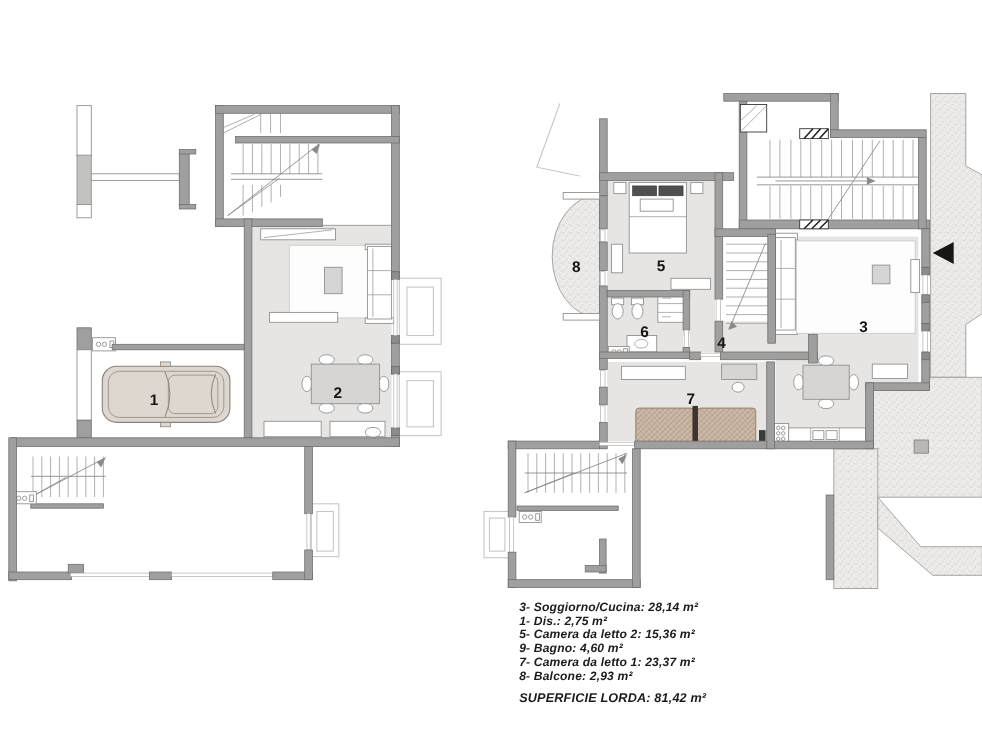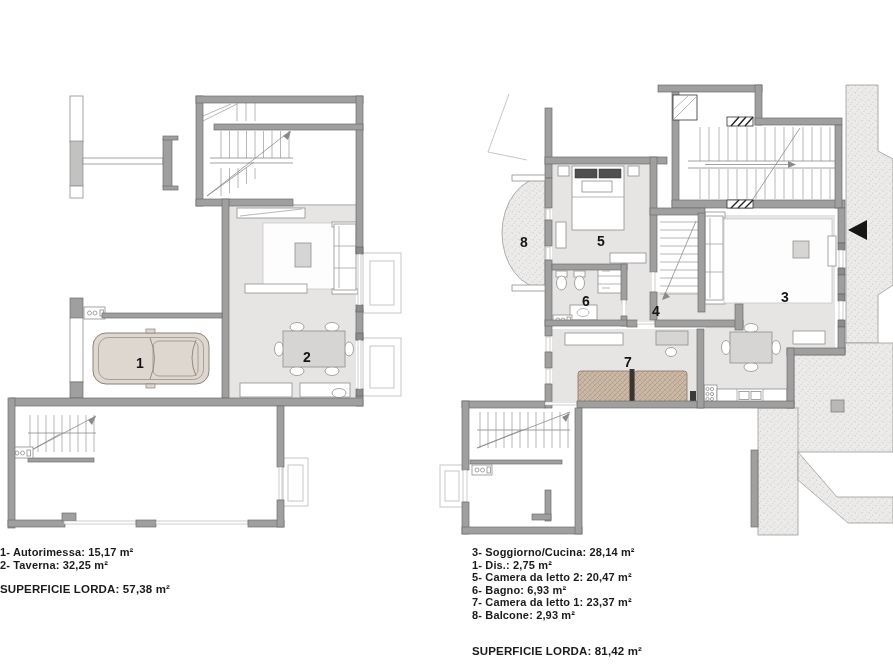--- a/index.html
+++ b/index.html
@@ -26,22 +26,22 @@
   .lbl{font:bold 14px "Liberation Sans",sans-serif;fill:#141414;text-anchor:middle;}
   .pillow{fill:#4f4f4f;stroke:#333;stroke-width:.5;}
   .bed{fill:url(#bh);stroke:#937f69;stroke-width:.9;}
   .darkbit{fill:#3a3a3a;}
   
   .legend{position:absolute;color:#1b1b1b;font-weight:bold;}
   .legend .li{font-size:11px;line-height:12.5px;letter-spacing:.15px;white-space:nowrap;}
   .legend .total{font-size:11.5px;letter-spacing:.15px;white-space:nowrap;}
   #legend-left{left:0px;top:546px;}
   #legend-left .total{margin-top:12px;}
-  #legend-right{left:472px;top:546px;}
-  #legend-right .total{margin-top:24px;}
+  #legend-right{left:472px;top:546px;font-style:italic;}
+  #legend-right .total{margin-top:8px;}
 </style>
 </head>
 <body>
 
 <div id="canvas">
 
 <svg id="plansvg" width="893" height="670" viewBox="0 0 893 670" xmlns="http://www.w3.org/2000/svg">
   <defs>
     <pattern id="stip" width="7" height="7" patternUnits="userSpaceOnUse">
       <rect width="7" height="7" fill="#ecebe9"></rect>
@@ -374,29 +374,24 @@
 
     <text class="lbl" x="785" y="302">3</text>
     <text class="lbl" x="656" y="316">4</text>
     <text class="lbl" x="601" y="246">5</text>
     <text class="lbl" x="586" y="306">6</text>
     <text class="lbl" x="628" y="367">7</text>
     <text class="lbl" x="524" y="247">8</text>
   </g>
 </svg>
 
-<div id="legend-left" class="legend">
-  <div class="li">1- Autorimessa: 15,17 m²</div>
-  <div class="li">2- Taverna: 32,25 m²</div>
-  <div class="total">SUPERFICIE LORDA: 57,38 m²</div>
-</div>
 
 <div id="legend-right" class="legend">
   <div class="li">3- Soggiorno/Cucina: 28,14 m²</div>
   <div class="li">1- Dis.: 2,75 m²</div>
-  <div class="li">5- Camera da letto 2: 20,47 m²</div>
-  <div class="li">6- Bagno: 6,93 m²</div>
+  <div class="li">5- Camera da letto 2: 15,36 m²</div>
+  <div class="li">9- Bagno: 4,60 m²</div>
   <div class="li">7- Camera da letto 1: 23,37 m²</div>
   <div class="li">8- Balcone: 2,93 m²</div>
   <div class="total">SUPERFICIE LORDA: 81,42 m²</div>
 </div>
 
 </div>
 
 </body></html>

